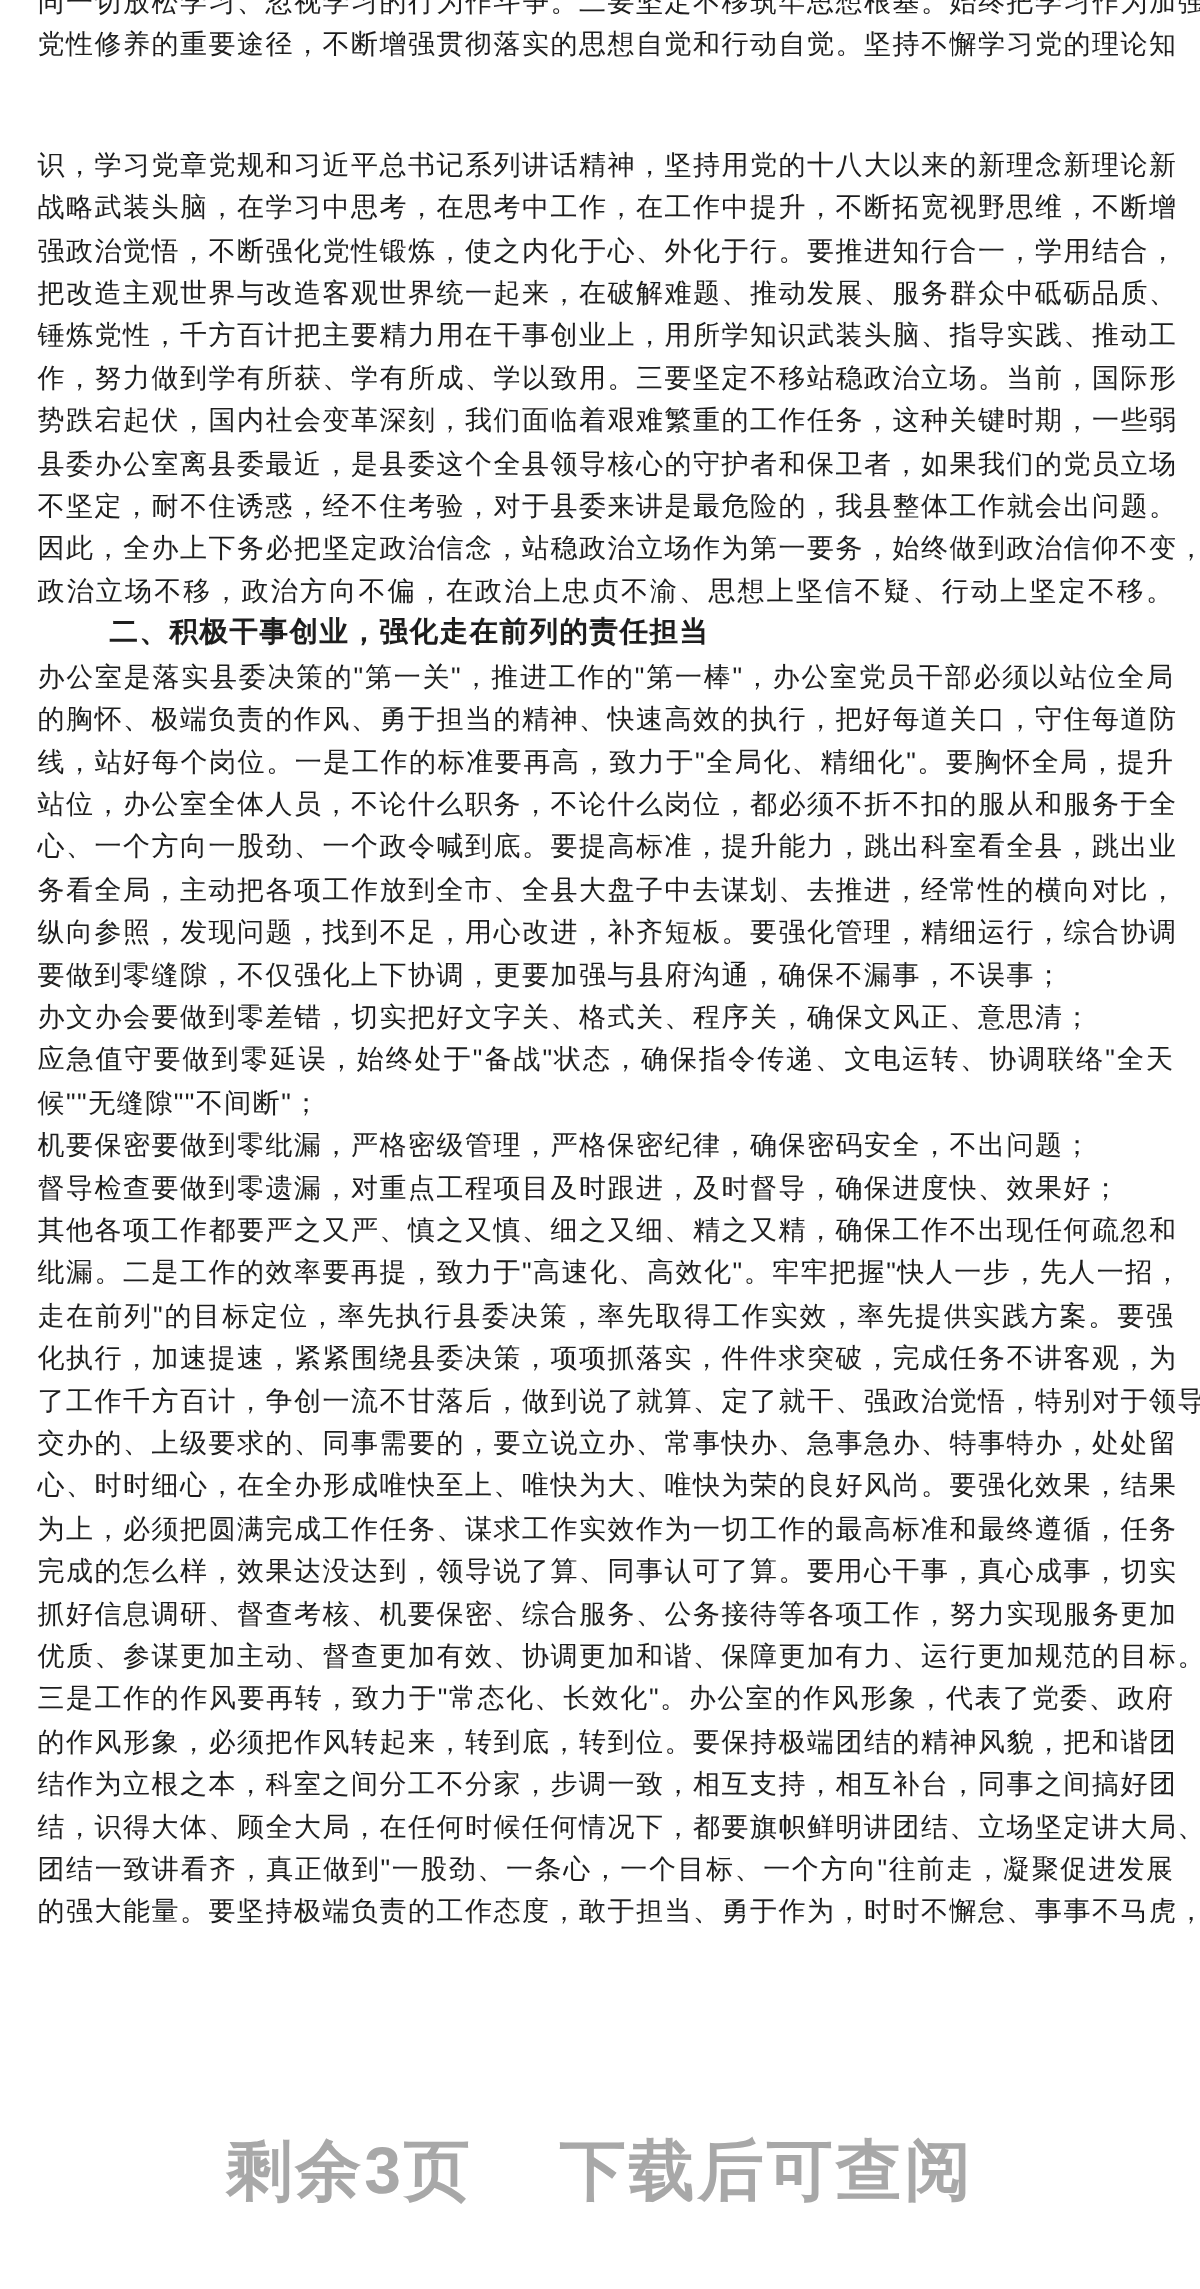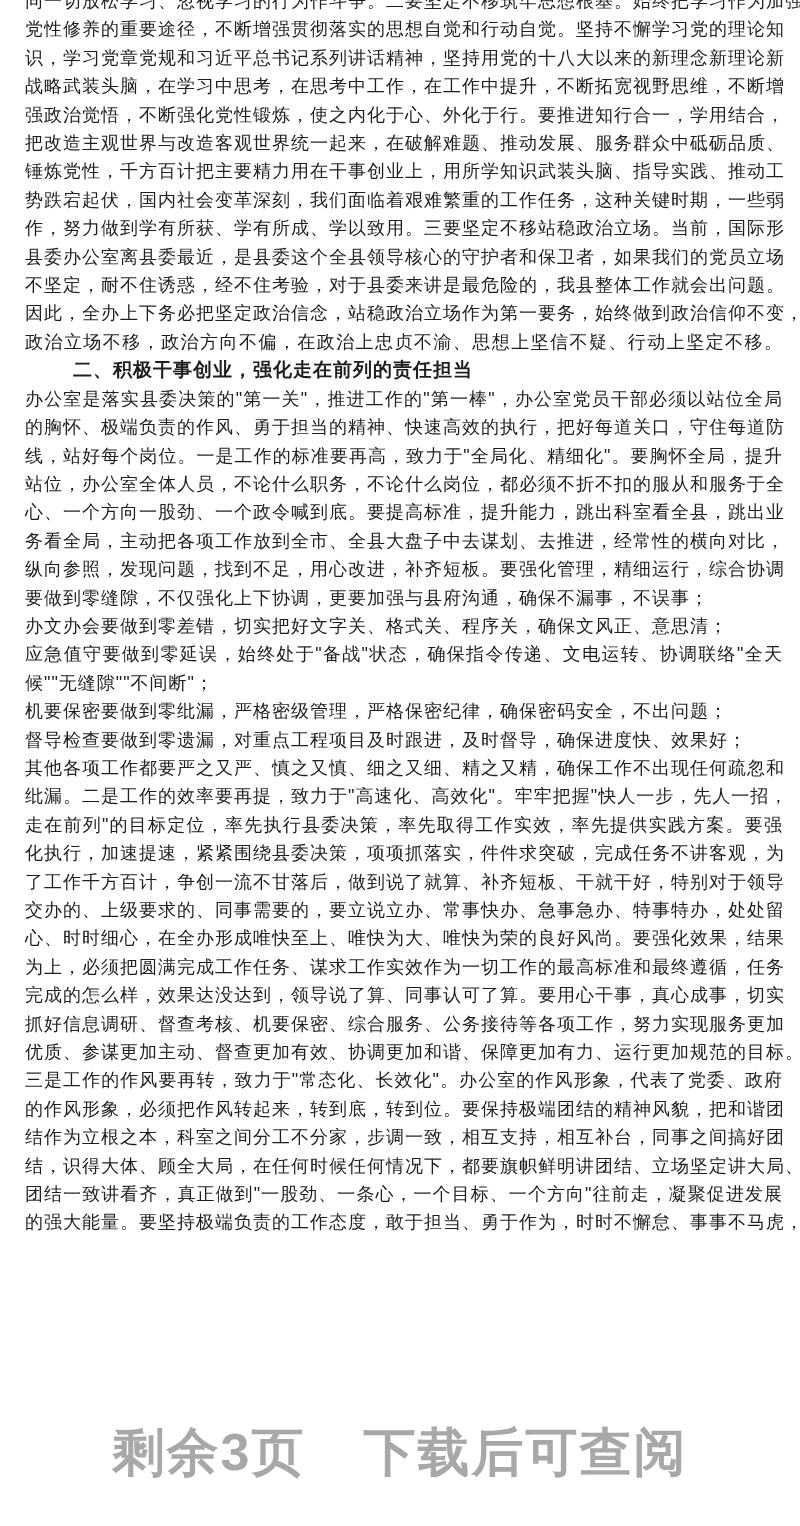--- a/index.html
+++ b/index.html
@@ -33,31 +33,32 @@
     font-weight:bold;
     text-align:left;
     text-align-last:auto;
     font-size:19px;
     margin-left:48px;
   }
   .line.clip{
     margin-top:-13px;
   }
   .line.gap{
+    margin-top:52px;
   }
   .footer{
     position:absolute;
     left:0;top:1424px;
     width:800px;
     display:flex;
     justify-content:center;
     gap:58px;
     color:var(--footer,#a8a8a8);
     font-weight:bold;
-    font-size:52px;
+    font-size:44px;
     line-height:1.1;
     letter-spacing:2px;
   }
 </style>
 </head>
 <body>
 
 <div class="page">
   <div class="content">
 
@@ -68,23 +69,23 @@
       <div class="line gap">识，学习党章党规和习近平总书记系列讲话精神，坚持用党的十八大以来的新理念新理论新</div>
 
       <div class="line">战略武装头脑，在学习中思考，在思考中工作，在工作中提升，不断拓宽视野思维，不断增</div>
 
       <div class="line">强政治觉悟，不断强化党性锻炼，使之内化于心、外化于行。要推进知行合一，学用结合，</div>
 
       <div class="line">把改造主观世界与改造客观世界统一起来，在破解难题、推动发展、服务群众中砥砺品质、</div>
 
       <div class="line">锤炼党性，千方百计把主要精力用在干事创业上，用所学知识武装头脑、指导实践、推动工</div>
 
+      <div class="line">作，努力做到学有所获、学有所成、学以致用。三要坚定不移站稳政治立场。当前，国际形</div>
+
       <div class="line">势跌宕起伏，国内社会变革深刻，我们面临着艰难繁重的工作任务，这种关键时期，一些弱</div>
-
-      <div class="line">作，努力做到学有所获、学有所成、学以致用。三要坚定不移站稳政治立场。当前，国际形</div>
 
 
       <div class="line">县委办公室离县委最近，是县委这个全县领导核心的守护者和保卫者，如果我们的党员立场</div>
 
       <div class="line">不坚定，耐不住诱惑，经不住考验，对于县委来讲是最危险的，我县整体工作就会出问题。</div>
 
       <div class="line">因此，全办上下务必把坚定政治信念，站稳政治立场作为第一要务，始终做到政治信仰不变，</div>
 
       <div class="line">政治立场不移，政治方向不偏，在政治上忠贞不渝、思想上坚信不疑、行动上坚定不移。</div>
 
@@ -118,21 +119,21 @@
       <div class="line rag">督导检查要做到零遗漏，对重点工程项目及时跟进，及时督导，确保进度快、效果好；</div>
 
       <div class="line">其他各项工作都要严之又严、慎之又慎、细之又细、精之又精，确保工作不出现任何疏忽和</div>
 
       <div class="line">纰漏。二是工作的效率要再提，致力于"高速化、高效化"。牢牢把握"快人一步，先人一招，</div>
 
       <div class="line">走在前列"的目标定位，率先执行县委决策，率先取得工作实效，率先提供实践方案。要强</div>
 
       <div class="line">化执行，加速提速，紧紧围绕县委决策，项项抓落实，件件求突破，完成任务不讲客观，为</div>
 
-      <div class="line">了工作千方百计，争创一流不甘落后，做到说了就算、补齐短板、干就干好，特别对于领导</div>
+      <div class="line">了工作千方百计，争创一流不甘落后，做到说了就算、定了就干、强政治觉悟，特别对于领导</div>
 
       <div class="line">交办的、上级要求的、同事需要的，要立说立办、常事快办、急事急办、特事特办，处处留</div>
 
       <div class="line">心、时时细心，在全办形成唯快至上、唯快为大、唯快为荣的良好风尚。要强化效果，结果</div>
 
       <div class="line">为上，必须把圆满完成工作任务、谋求工作实效作为一切工作的最高标准和最终遵循，任务</div>
 
       <div class="line">完成的怎么样，效果达没达到，领导说了算、同事认可了算。要用心干事，真心成事，切实</div>
 
       <div class="line">抓好信息调研、督查考核、机要保密、综合服务、公务接待等各项工作，努力实现服务更加</div>

